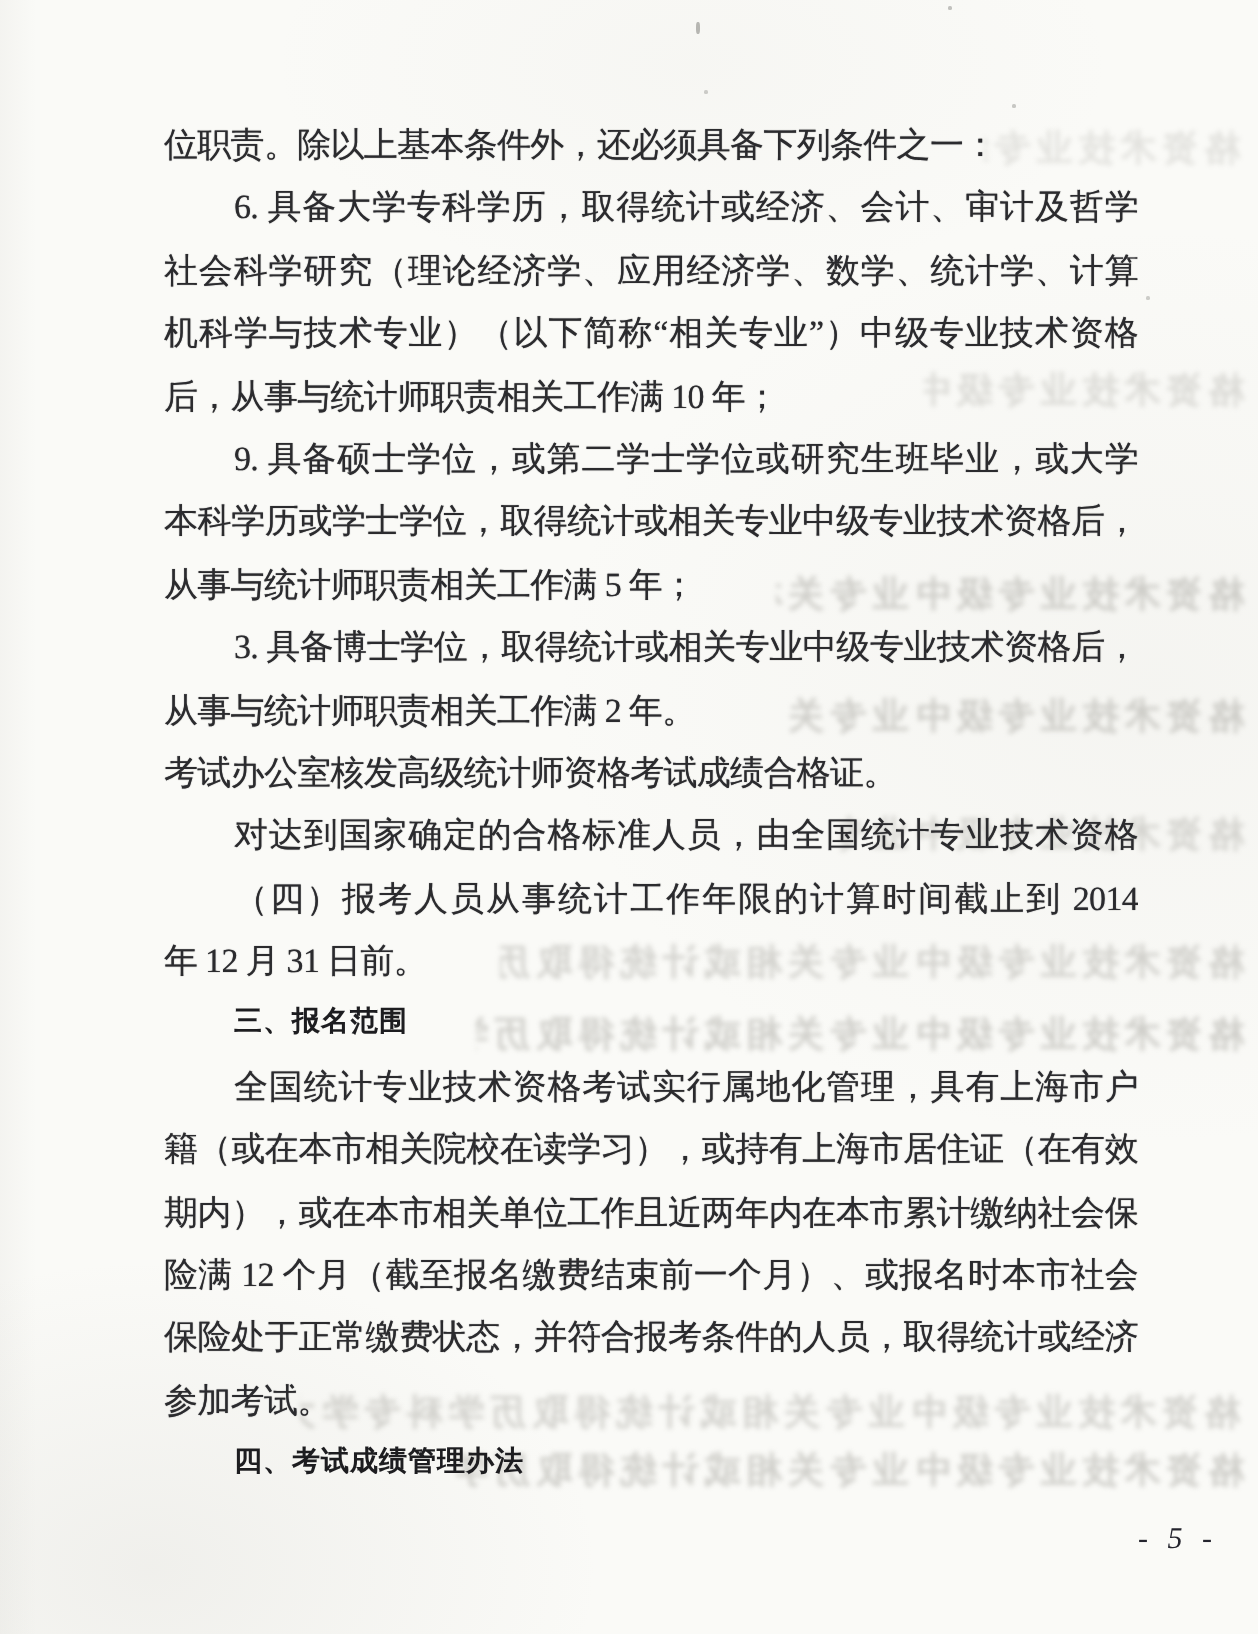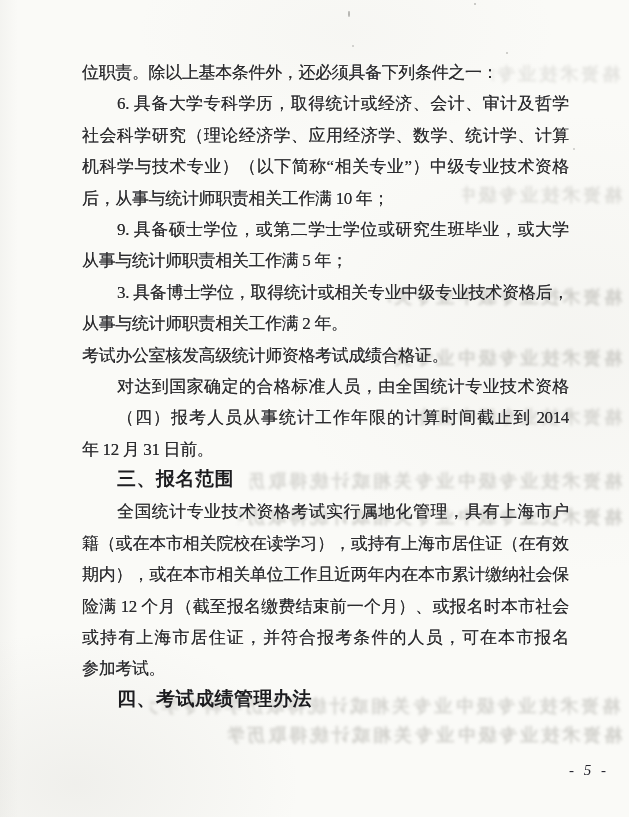--- a/index.html
+++ b/index.html
@@ -56,23 +56,23 @@
     font-family: "Liberation Serif", "DejaVu Serif", serif;
     font-size: 17px;
     letter-spacing: -0.35px;
     color: var(--ink, #2b2b2e);
     text-shadow: 0 0 0.5px rgba(42,42,46,0.75);
     white-space: nowrap;
   }
   .line.justify { white-space: normal; text-align: justify; text-align-last: justify; }
   .line.indent { padding-left: 35px; }
   .line.heading {
-    font-family: Liberation Mono, monospace;
+    font-family: Liberation Serif, serif;
     font-weight: 700;
-    font-size: 19px;
+    font-size: 14px;
     letter-spacing: 0.5px;
     color: var(--heading_ink, #1d1d20);
     text-shadow: none;
   }
 
   
   .page-number {
     position: absolute;
     top: 762px;
     right: 20px;
@@ -108,33 +108,34 @@
     <div class="bleed b9">格资术技业专级中业专关相或计统得取历学科专学大备具员人考报试考格资师计统级高</div>
   </div>
 
   <div class="content">
       <div class="line">位职责。除以上基本条件外，还必须具备下列条件之一：</div>
       <div class="line indent justify">6. 具备大学专科学历，取得统计或经济、会计、审计及哲学</div>
       <div class="line justify">社会科学研究（理论经济学、应用经济学、数学、统计学、计算</div>
       <div class="line justify">机科学与技术专业）（以下简称“相关专业”）中级专业技术资格</div>
       <div class="line">后，从事与统计师职责相关工作满 10 年；</div>
       <div class="line indent justify">9. 具备硕士学位，或第二学士学位或研究生班毕业，或大学</div>
+      <div class="line justify">本科学历或学士学位，取得统计或相关专业中级专业技术资格后，</div>
       <div class="line">从事与统计师职责相关工作满 5 年；</div>
       <div class="line indent justify">3. 具备博士学位，取得统计或相关专业中级专业技术资格后，</div>
       <div class="line">从事与统计师职责相关工作满 2 年。</div>
       <div class="line">考试办公室核发高级统计师资格考试成绩合格证。</div>
       <div class="line indent justify">对达到国家确定的合格标准人员，由全国统计专业技术资格</div>
       <div class="line indent justify">（四）报考人员从事统计工作年限的计算时间截止到 2014</div>
       <div class="line">年 12 月 31 日前。</div>
       <div class="line heading indent">三、报名范围</div>
       <div class="line indent justify">全国统计专业技术资格考试实行属地化管理，具有上海市户</div>
       <div class="line justify">籍（或在本市相关院校在读学习），或持有上海市居住证（在有效</div>
       <div class="line justify">期内），或在本市相关单位工作且近两年内在本市累计缴纳社会保</div>
       <div class="line justify">险满 12 个月（截至报名缴费结束前一个月）、或报名时本市社会</div>
-      <div class="line justify">或持有上海市居住证，并符合报考条件的人员，可在本市报名</div>
+      <div class="line justify">保险处于正常缴费状态，并符合报考条件的人员，取得统计或经济</div>
       <div class="line">参加考试。</div>
       <div class="line heading indent">四、考试成绩管理办法</div>
     </div>
 
   <div class="page-number">- 5 -</div>
 
   <div class="speck s1"></div>
   <div class="speck s2"></div>
   <div class="speck s3"></div>
   <div class="speck s4"></div>

